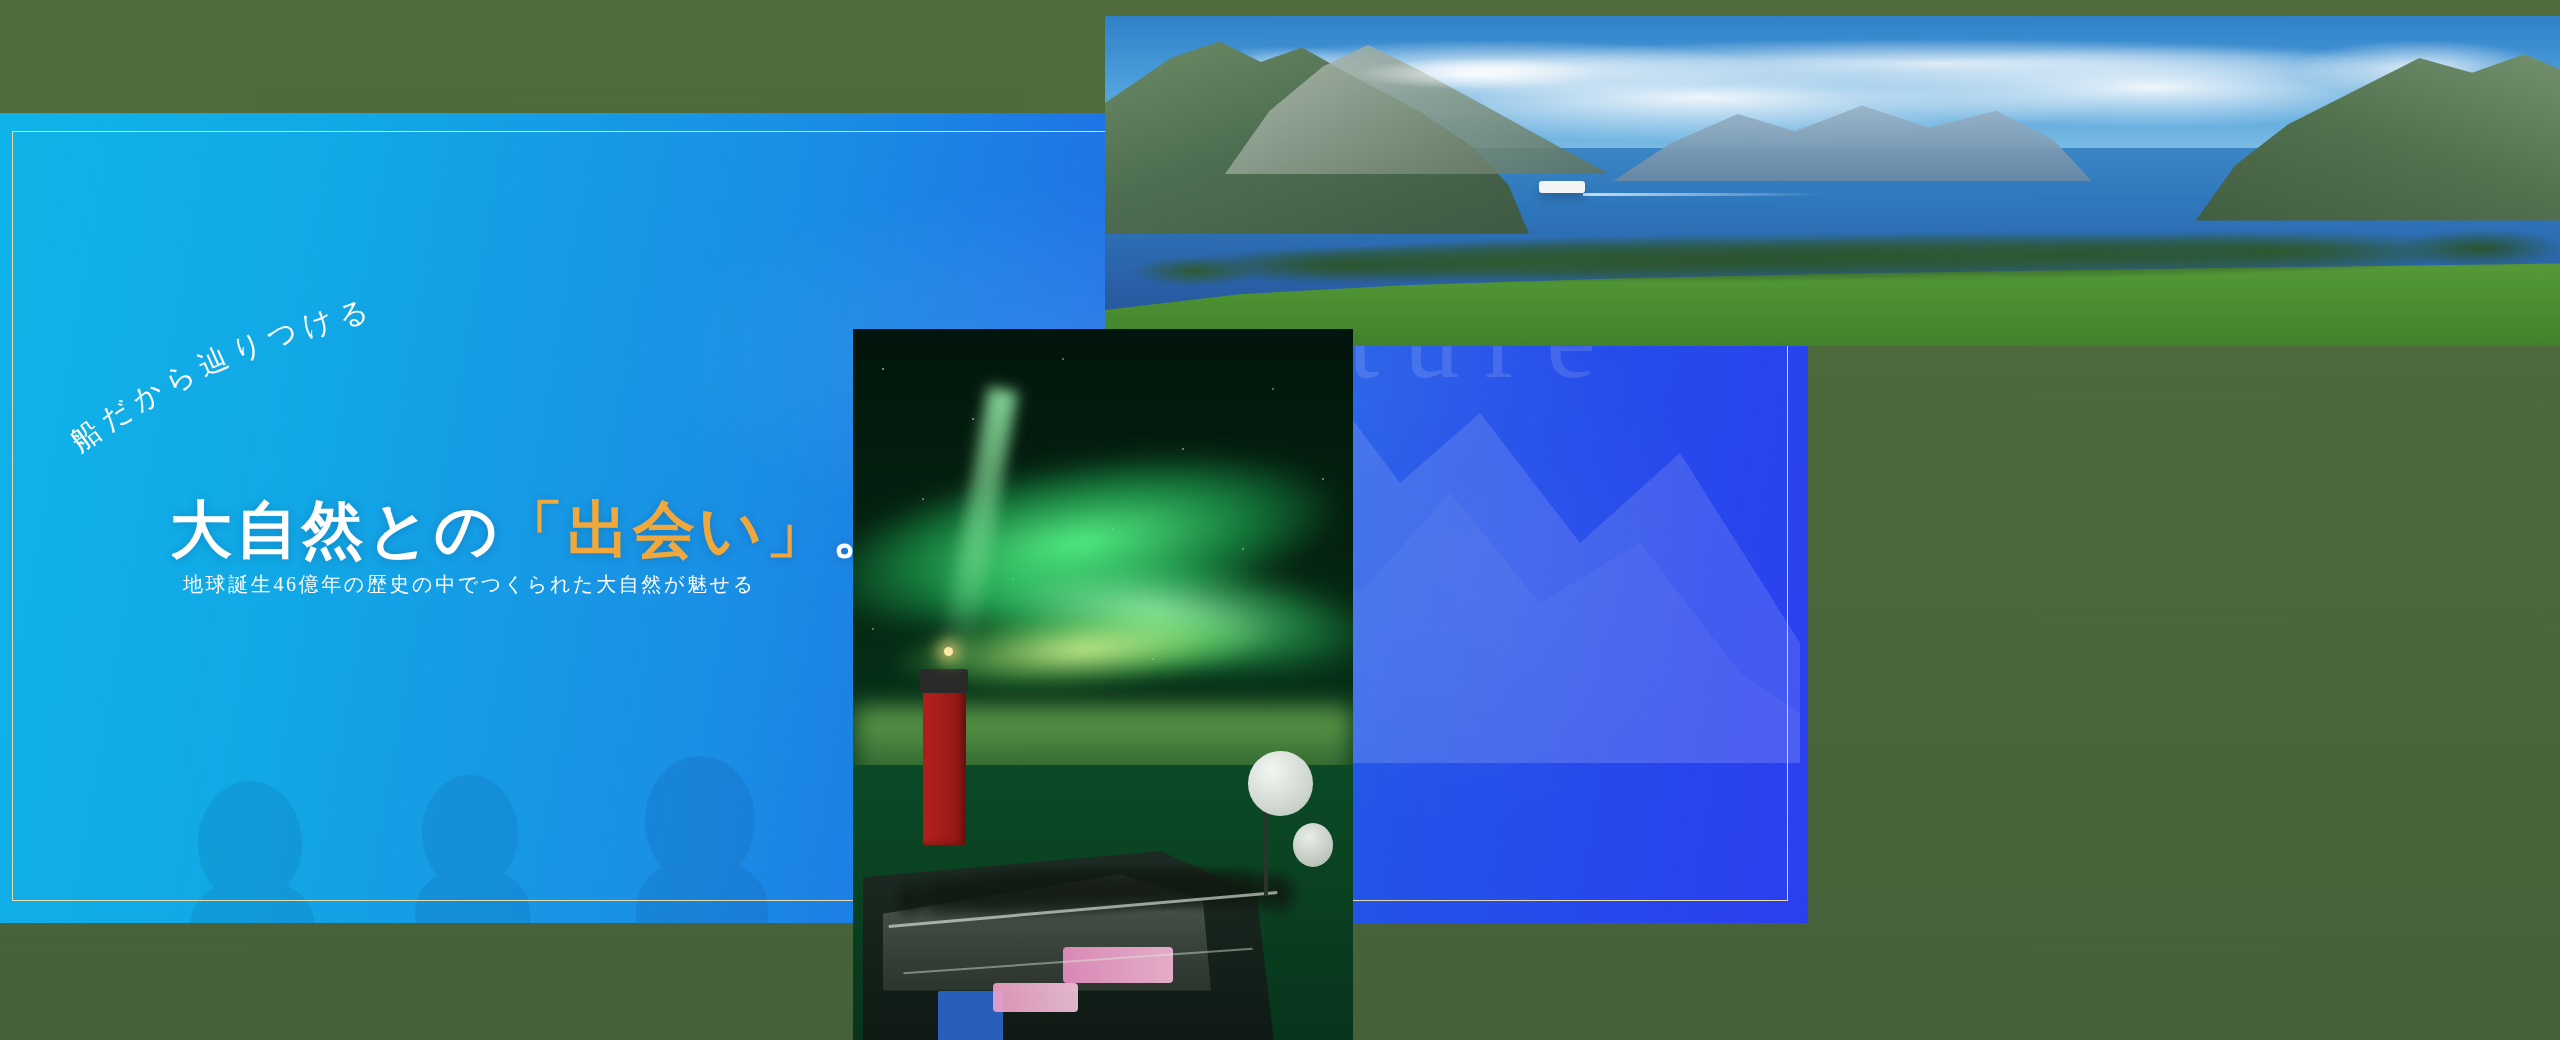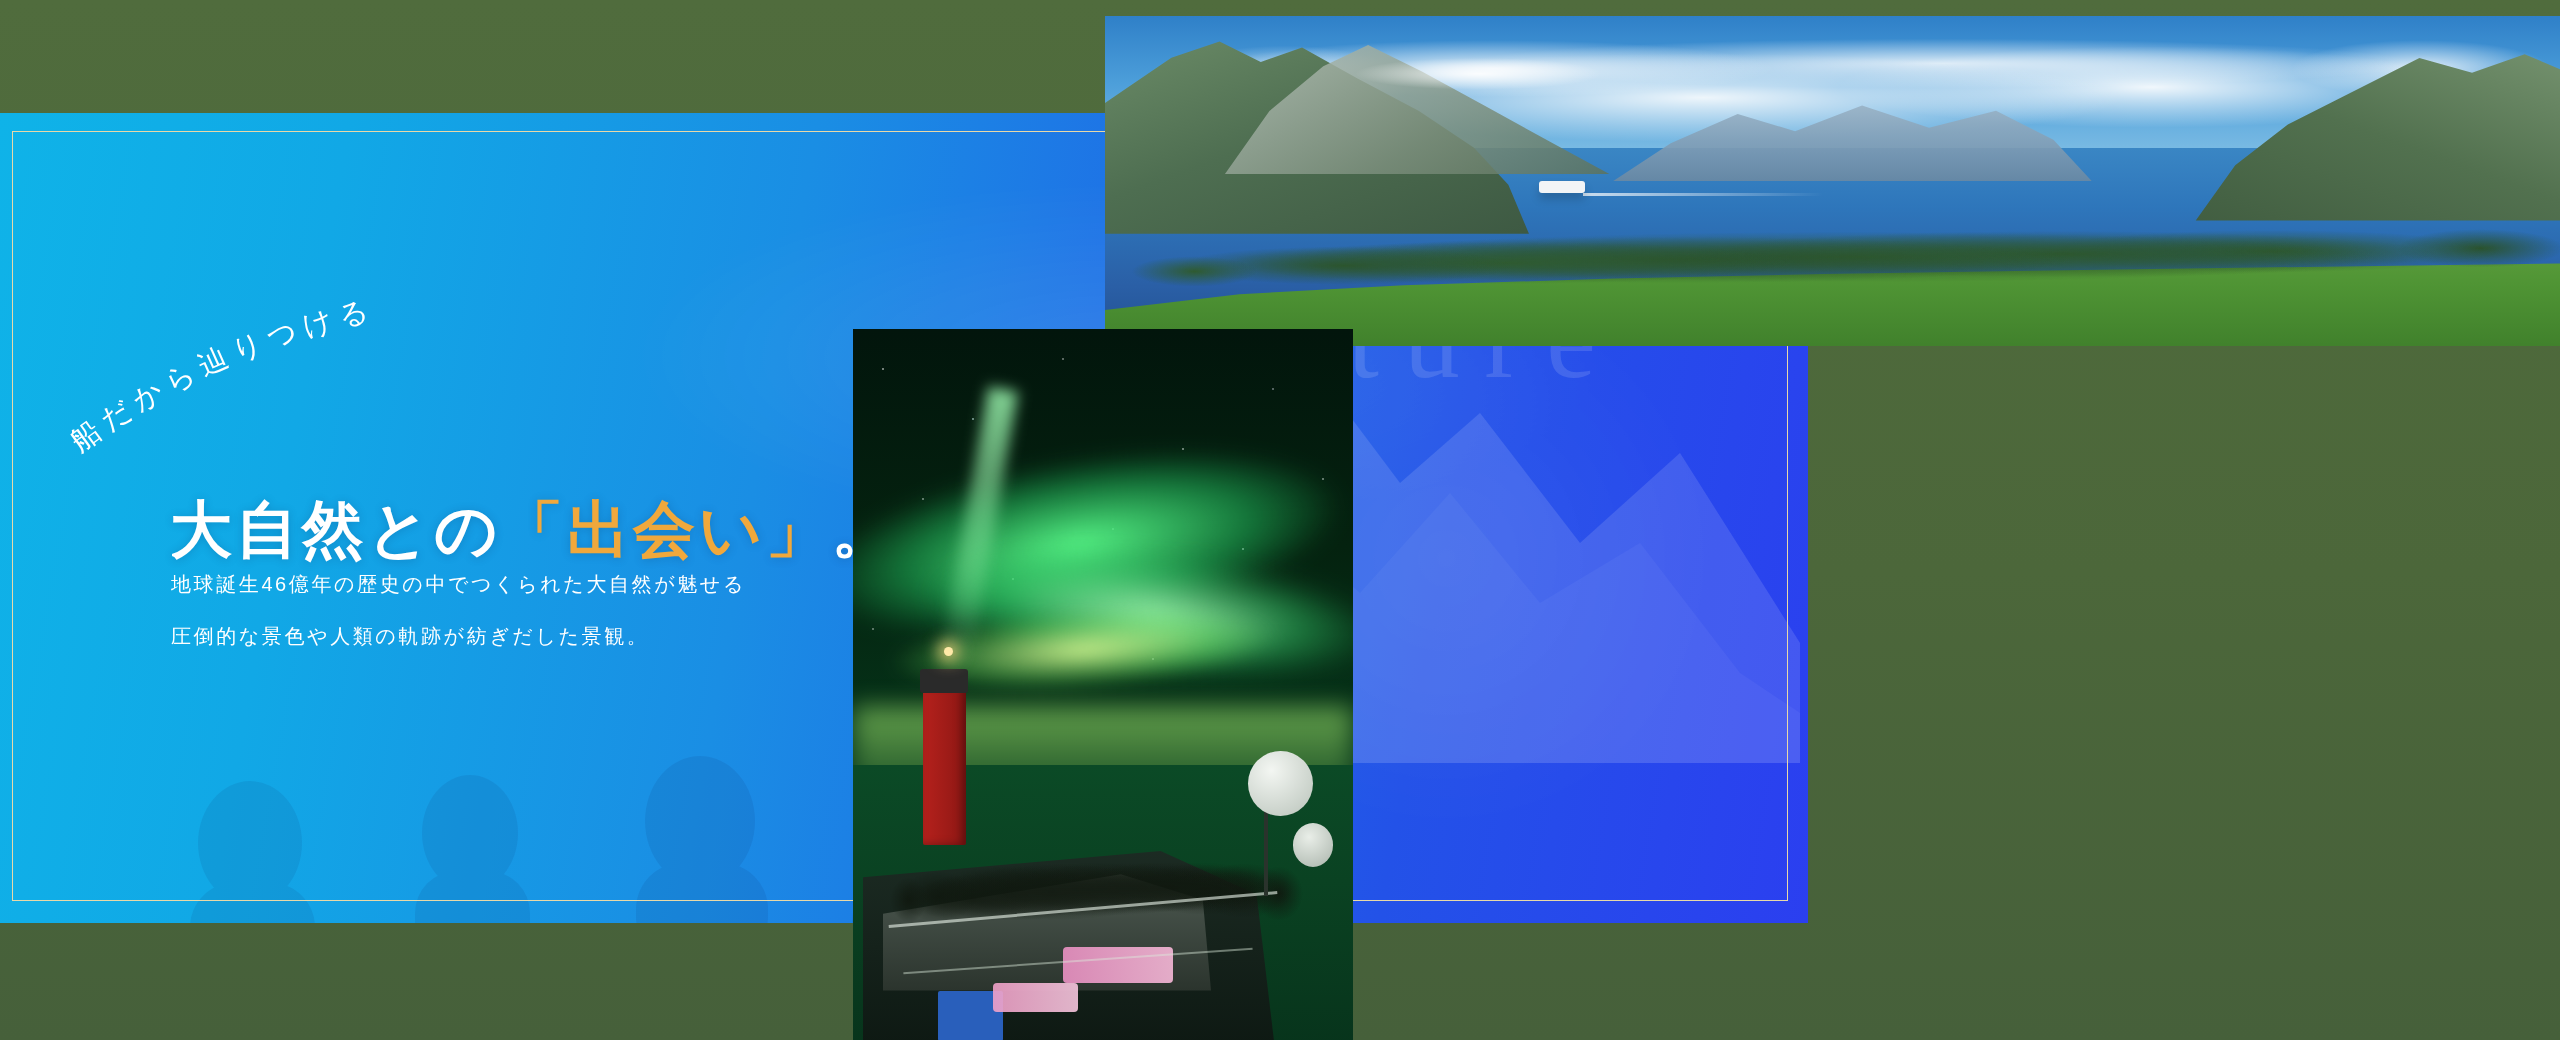--- a/index.html
+++ b/index.html
@@ -76,22 +76,22 @@
     line-height:1;
     color:#ffffff;
     letter-spacing:.06em;
     white-space:nowrap;
     text-shadow:0 1px 10px rgba(0,40,90,.22);
   }
   .headline .accent{color:#f0a83c;}
 
   
   .body-copy{
-    position:absolute;left:171px;top:445px;
-    font-family:Liberation Sans, sans-serif;
+    position:absolute;left:183px;top:445px;
+    font-family:Liberation Serif, serif;
     font-size:20px;
     color:#ffffff;
     letter-spacing:.13em;
     line-height:52px;
   }
   .body-copy div{white-space:nowrap;}
 
   
   .photo-fjord{
     position:absolute;left:1065px;top:0;width:1495px;height:330px;
@@ -267,21 +267,20 @@
         <textPath href="#arcPath" startOffset="0">船だから辿りつける</textPath>
       </text>
     </svg>
 
     <h2 class="headline">
       <span>大自然との</span><span class="accent">「出会い」</span><span>。</span>
     </h2>
 
     <div class="body-copy">
       <div>地球誕生46億年の歴史の中でつくられた大自然が魅せる</div>
-      <div>圧倒的な景色や人類の軌跡が紡ぎだした景観。</div>
     </div>
   </section>
 
   <figure class="photo-fjord">
     <div class="fj-sky"></div>
     <div class="fj-clouds"></div>
     <div class="fj-water"></div>
     <div class="fj-mtn-far"></div>
     <div class="fj-mtn-l"></div>
     <div class="fj-mtn-l2"></div>

